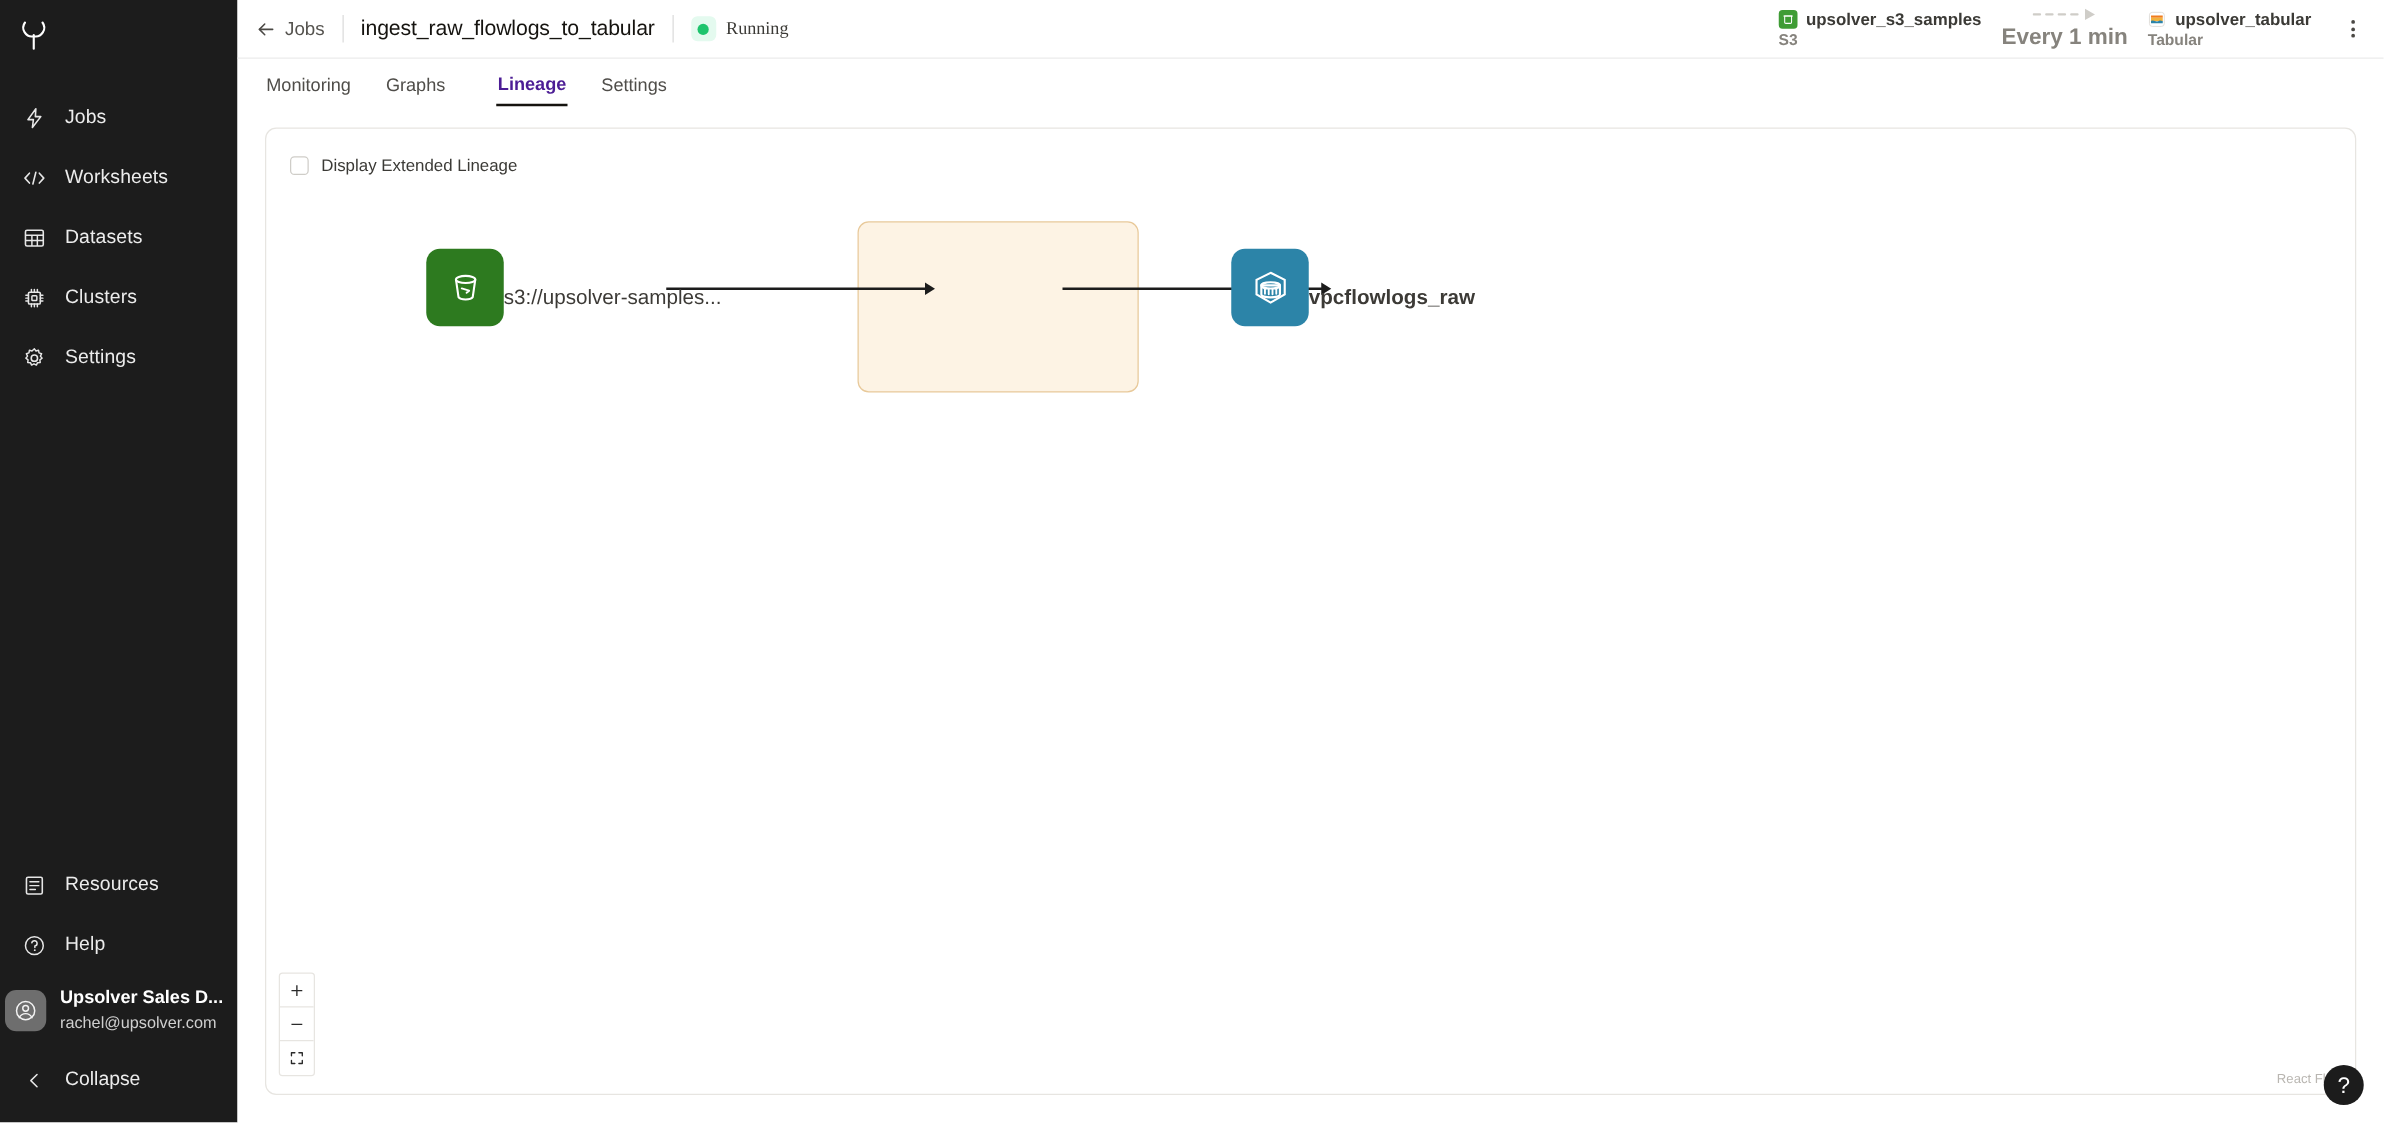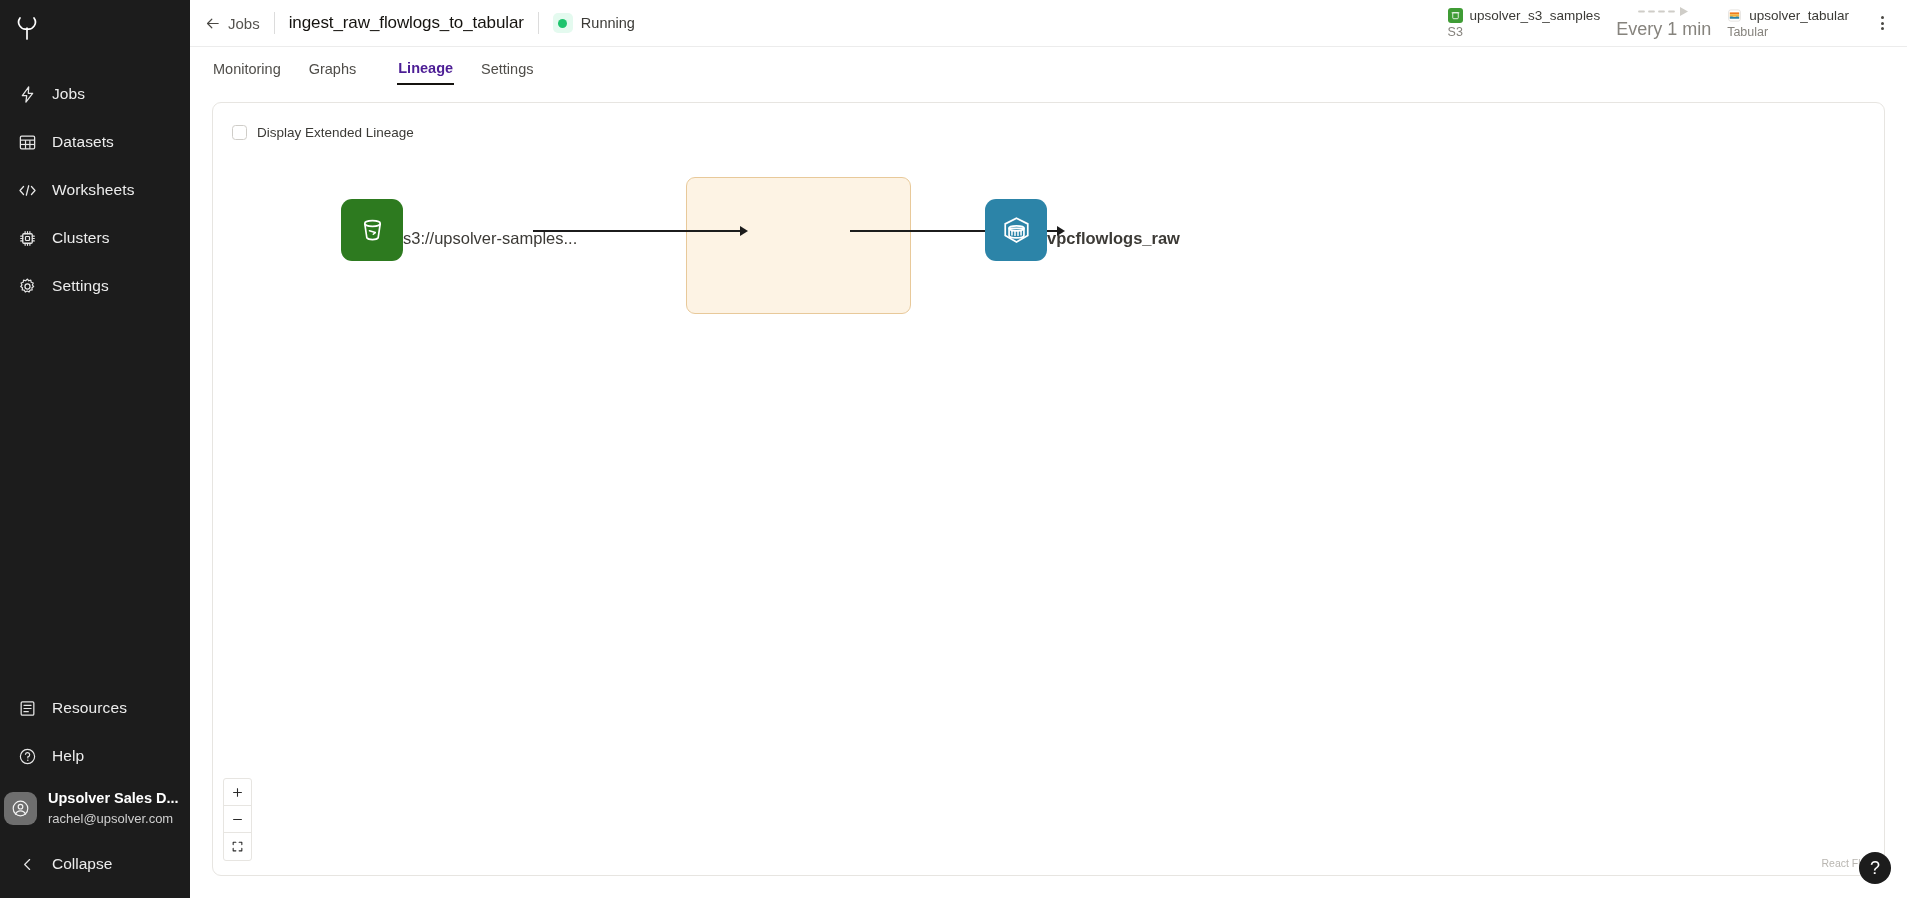--- a/index.html
+++ b/index.html
@@ -126,39 +126,40 @@
   .crumb-divider {
     width: 1px; height: 22px; background: #dcdcdc; margin: 0 14px;
   }
   .crumb-title {
     font-size: 17px;
     color: #15130f;
     font-weight: 400;
     letter-spacing: -0.1px;
   }
   .status-wrap {
-    display: flex; align-items: center; margin-left: 0px;
+    display: flex; align-items: center; margin-left: 0px; font-family: Liberation Serif, serif;
   }
   .status-dot-box {
     width: 20px; height: 20px; border-radius: 5px;
     background: #e4faef;
     display: flex; align-items: center; justify-content: center;
   }
   .status-dot {
     width: 9px; height: 9px; border-radius: 50%; background: #1ec46d;
   }
   .status-text {
     font-size: 14.5px; color: #3b3a36; margin-left: 8px;
   }
 
   .topbar-right {
     margin-left: auto;
     display: flex;
     align-items: center;
     height: 47px;
+    font-weight: bold;
   }
   .conn-block { display: flex; flex-direction: column; justify-content: center; }
   .conn-line1 { display: flex; align-items: center; }
   .conn-icon { width: 15px; height: 15px; min-width: 15px; border-radius: 3px; position: relative; }
   .conn-icon.s3 { background: #3f9c35; display:flex; align-items:center; justify-content:center; }
   .conn-icon.tabular { background: transparent; }
   .conn-name {
     font-size: 13.5px; color: #3b3a36; margin-left: 7px; white-space: nowrap;
   }
   .conn-sub {
@@ -346,40 +347,40 @@
         <span class="nav-icon">
           <svg width="19" height="19" viewBox="0 0 24 24" fill="none">
             <path d="M13.5 2.5 L5.5 13.5 H11 L10 21.5 L18.5 10.5 H13 Z" stroke="#e6e6e6" stroke-width="1.6" stroke-linejoin="round"></path>
           </svg>
         </span>
         <span class="nav-label">Jobs</span>
       </div>
 
       <div class="nav-item">
         <span class="nav-icon">
+          <svg width="21" height="19" viewBox="0 0 26 24" fill="none">
+            <path d="M8 7 L3.5 12 L8 17" stroke="#e6e6e6" stroke-width="1.6" stroke-linecap="round" stroke-linejoin="round"></path>
+            <path d="M18 7 L22.5 12 L18 17" stroke="#e6e6e6" stroke-width="1.6" stroke-linecap="round" stroke-linejoin="round"></path>
+            <line x1="14.5" y1="6" x2="11.5" y2="18" stroke="#e6e6e6" stroke-width="1.6" stroke-linecap="round"></line>
+          </svg>
+        </span>
+        <span class="nav-label">Worksheets</span>
+      </div>
+
+      <div class="nav-item">
+        <span class="nav-icon">
           <svg width="19" height="19" viewBox="0 0 24 24" fill="none">
             <rect x="3" y="4" width="18" height="16" rx="1.6" stroke="#e6e6e6" stroke-width="1.6"></rect>
             <line x1="3" y1="9" x2="21" y2="9" stroke="#e6e6e6" stroke-width="1.5"></line>
             <line x1="3" y1="14.5" x2="21" y2="14.5" stroke="#e6e6e6" stroke-width="1.5"></line>
             <line x1="9.5" y1="9" x2="9.5" y2="20" stroke="#e6e6e6" stroke-width="1.5"></line>
             <line x1="15" y1="9" x2="15" y2="20" stroke="#e6e6e6" stroke-width="1.5"></line>
           </svg>
         </span>
         <span class="nav-label">Datasets</span>
-      </div>
-
-      <div class="nav-item">
-        <span class="nav-icon">
-          <svg width="21" height="19" viewBox="0 0 26 24" fill="none">
-            <path d="M8 7 L3.5 12 L8 17" stroke="#e6e6e6" stroke-width="1.6" stroke-linecap="round" stroke-linejoin="round"></path>
-            <path d="M18 7 L22.5 12 L18 17" stroke="#e6e6e6" stroke-width="1.6" stroke-linecap="round" stroke-linejoin="round"></path>
-            <line x1="14.5" y1="6" x2="11.5" y2="18" stroke="#e6e6e6" stroke-width="1.6" stroke-linecap="round"></line>
-          </svg>
-        </span>
-        <span class="nav-label">Worksheets</span>
       </div>
 
       <div class="nav-item">
         <span class="nav-icon">
           <svg width="19" height="19" viewBox="0 0 24 24" fill="none">
             <rect x="6" y="6" width="12" height="12" rx="1.4" stroke="#e6e6e6" stroke-width="1.6"></rect>
             <rect x="9.5" y="9.5" width="5" height="5" rx="0.8" stroke="#e6e6e6" stroke-width="1.5"></rect>
             <g stroke="#e6e6e6" stroke-width="1.5" stroke-linecap="round">
               <line x1="9" y1="6" x2="9" y2="3.4"></line>
                 <line x1="12" y1="6" x2="12" y2="3.4"></line>

